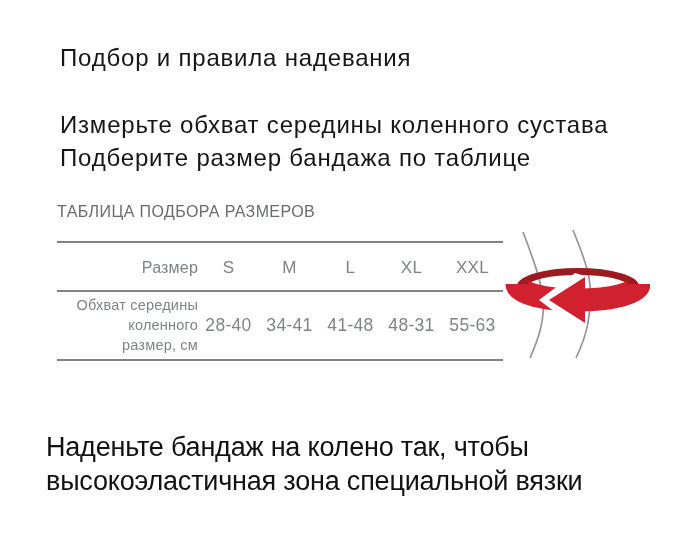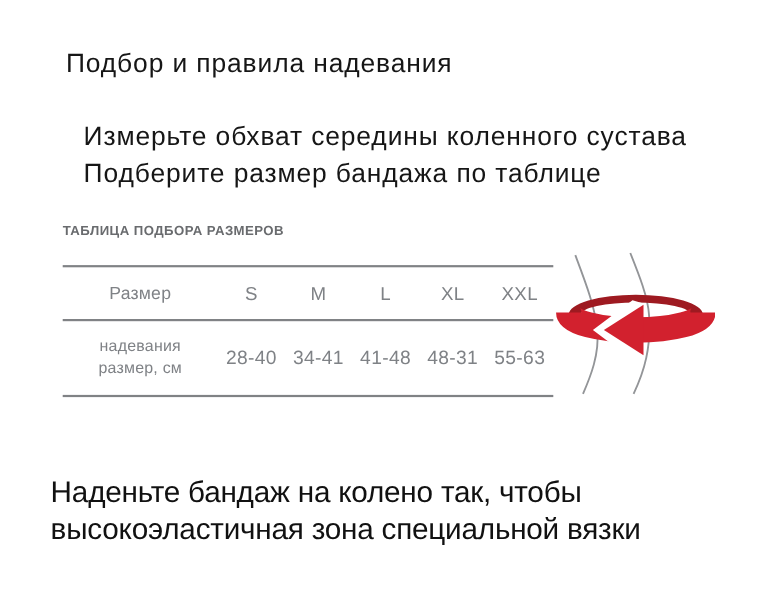--- a/index.html
+++ b/index.html
@@ -20,27 +20,26 @@
     font-weight: 400;
     margin: 0;
   }
   .intro {
     position: absolute;
     left: 60px; top: 108px;
     font-size: 24px;
     letter-spacing: 0.8px;
     line-height: 33px;
     color: #161616;
-    margin-left: 16px;
   }
   .table-title {
     position: absolute;
     left: 57px; top: 203px;
-    font-size: 12px;
-    font-weight: 700;
+    font-size: 16px;
+    font-weight: 400;
     letter-spacing: 0.4px;
     color: #696b6e;
   }
   .hline {
     position: absolute;
     left: 57px;
     width: 446px;
     height: 2px;
     background: #808285;
   }
@@ -53,21 +52,21 @@
     width: 446px;
     display: grid;
     grid-template-columns: 141px repeat(5, 61px);
     align-items: center;
     color: #7f8286;
   }
   .sizes-row { top: 252px; height: 32px; font-size: 17px; }
   .values-row { top: 295px; height: 60px; font-size: 17.5px; }
   .tcell { text-align: center; letter-spacing: 0.3px; }
   .tlabel {
-    text-align: center;
+    text-align: right;
     font-size: 16px;
     letter-spacing: 0.2px;
   }
   .tlabel-multiline {
     font-size: 14.5px;
     line-height: 20px;
   }
   .knee-illustration {
     position: absolute;
     left: 505px; top: 224px;
@@ -104,21 +103,22 @@
     <div class="tcell">M</div>
     <div class="tcell">L</div>
     <div class="tcell">XL</div>
     <div class="tcell">XXL</div>
   </div>
 
   <div class="hline hline-2"></div>
 
   <div class="trow values-row">
     <div class="tlabel tlabel-multiline">
-      <div>надевания</div>
+      <div>Обхват середины</div>
+      <div>коленного</div>
       <div>размер, см</div>
     </div>
     <div class="tcell">28-40</div>
     <div class="tcell">34-41</div>
     <div class="tcell">41-48</div>
     <div class="tcell">48-31</div>
     <div class="tcell">55-63</div>
   </div>
 
   <div class="hline hline-3"></div>

